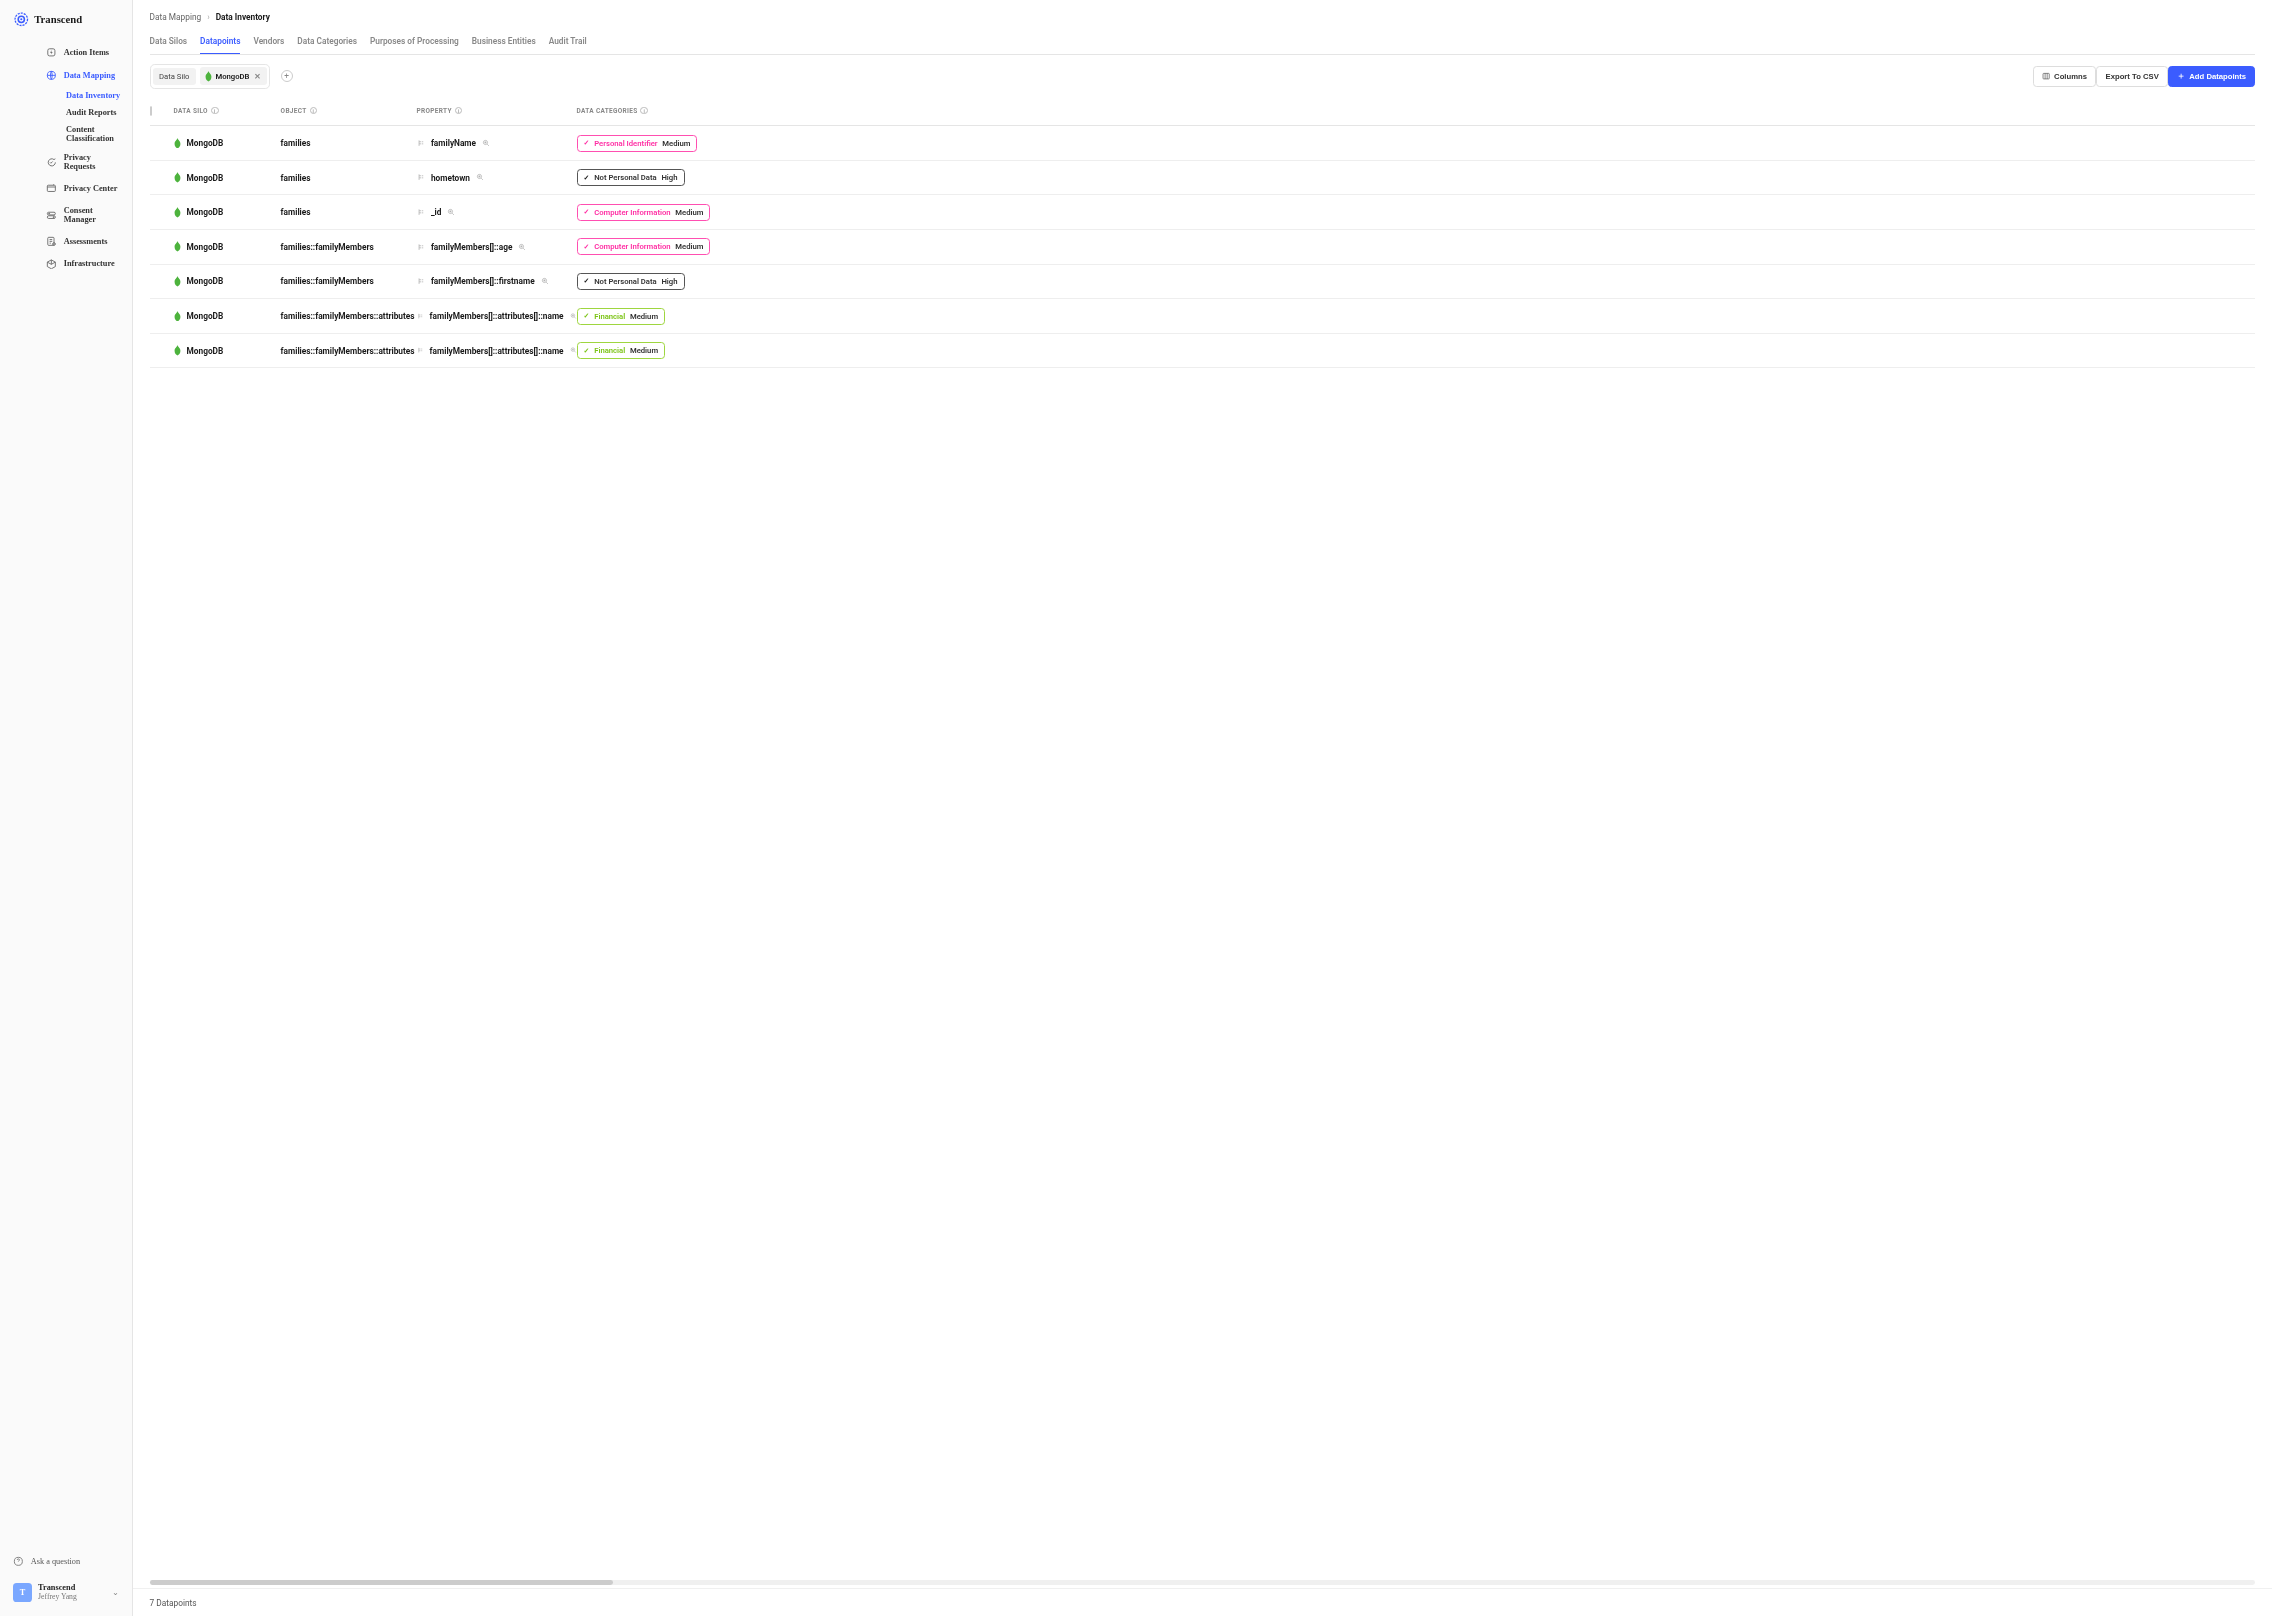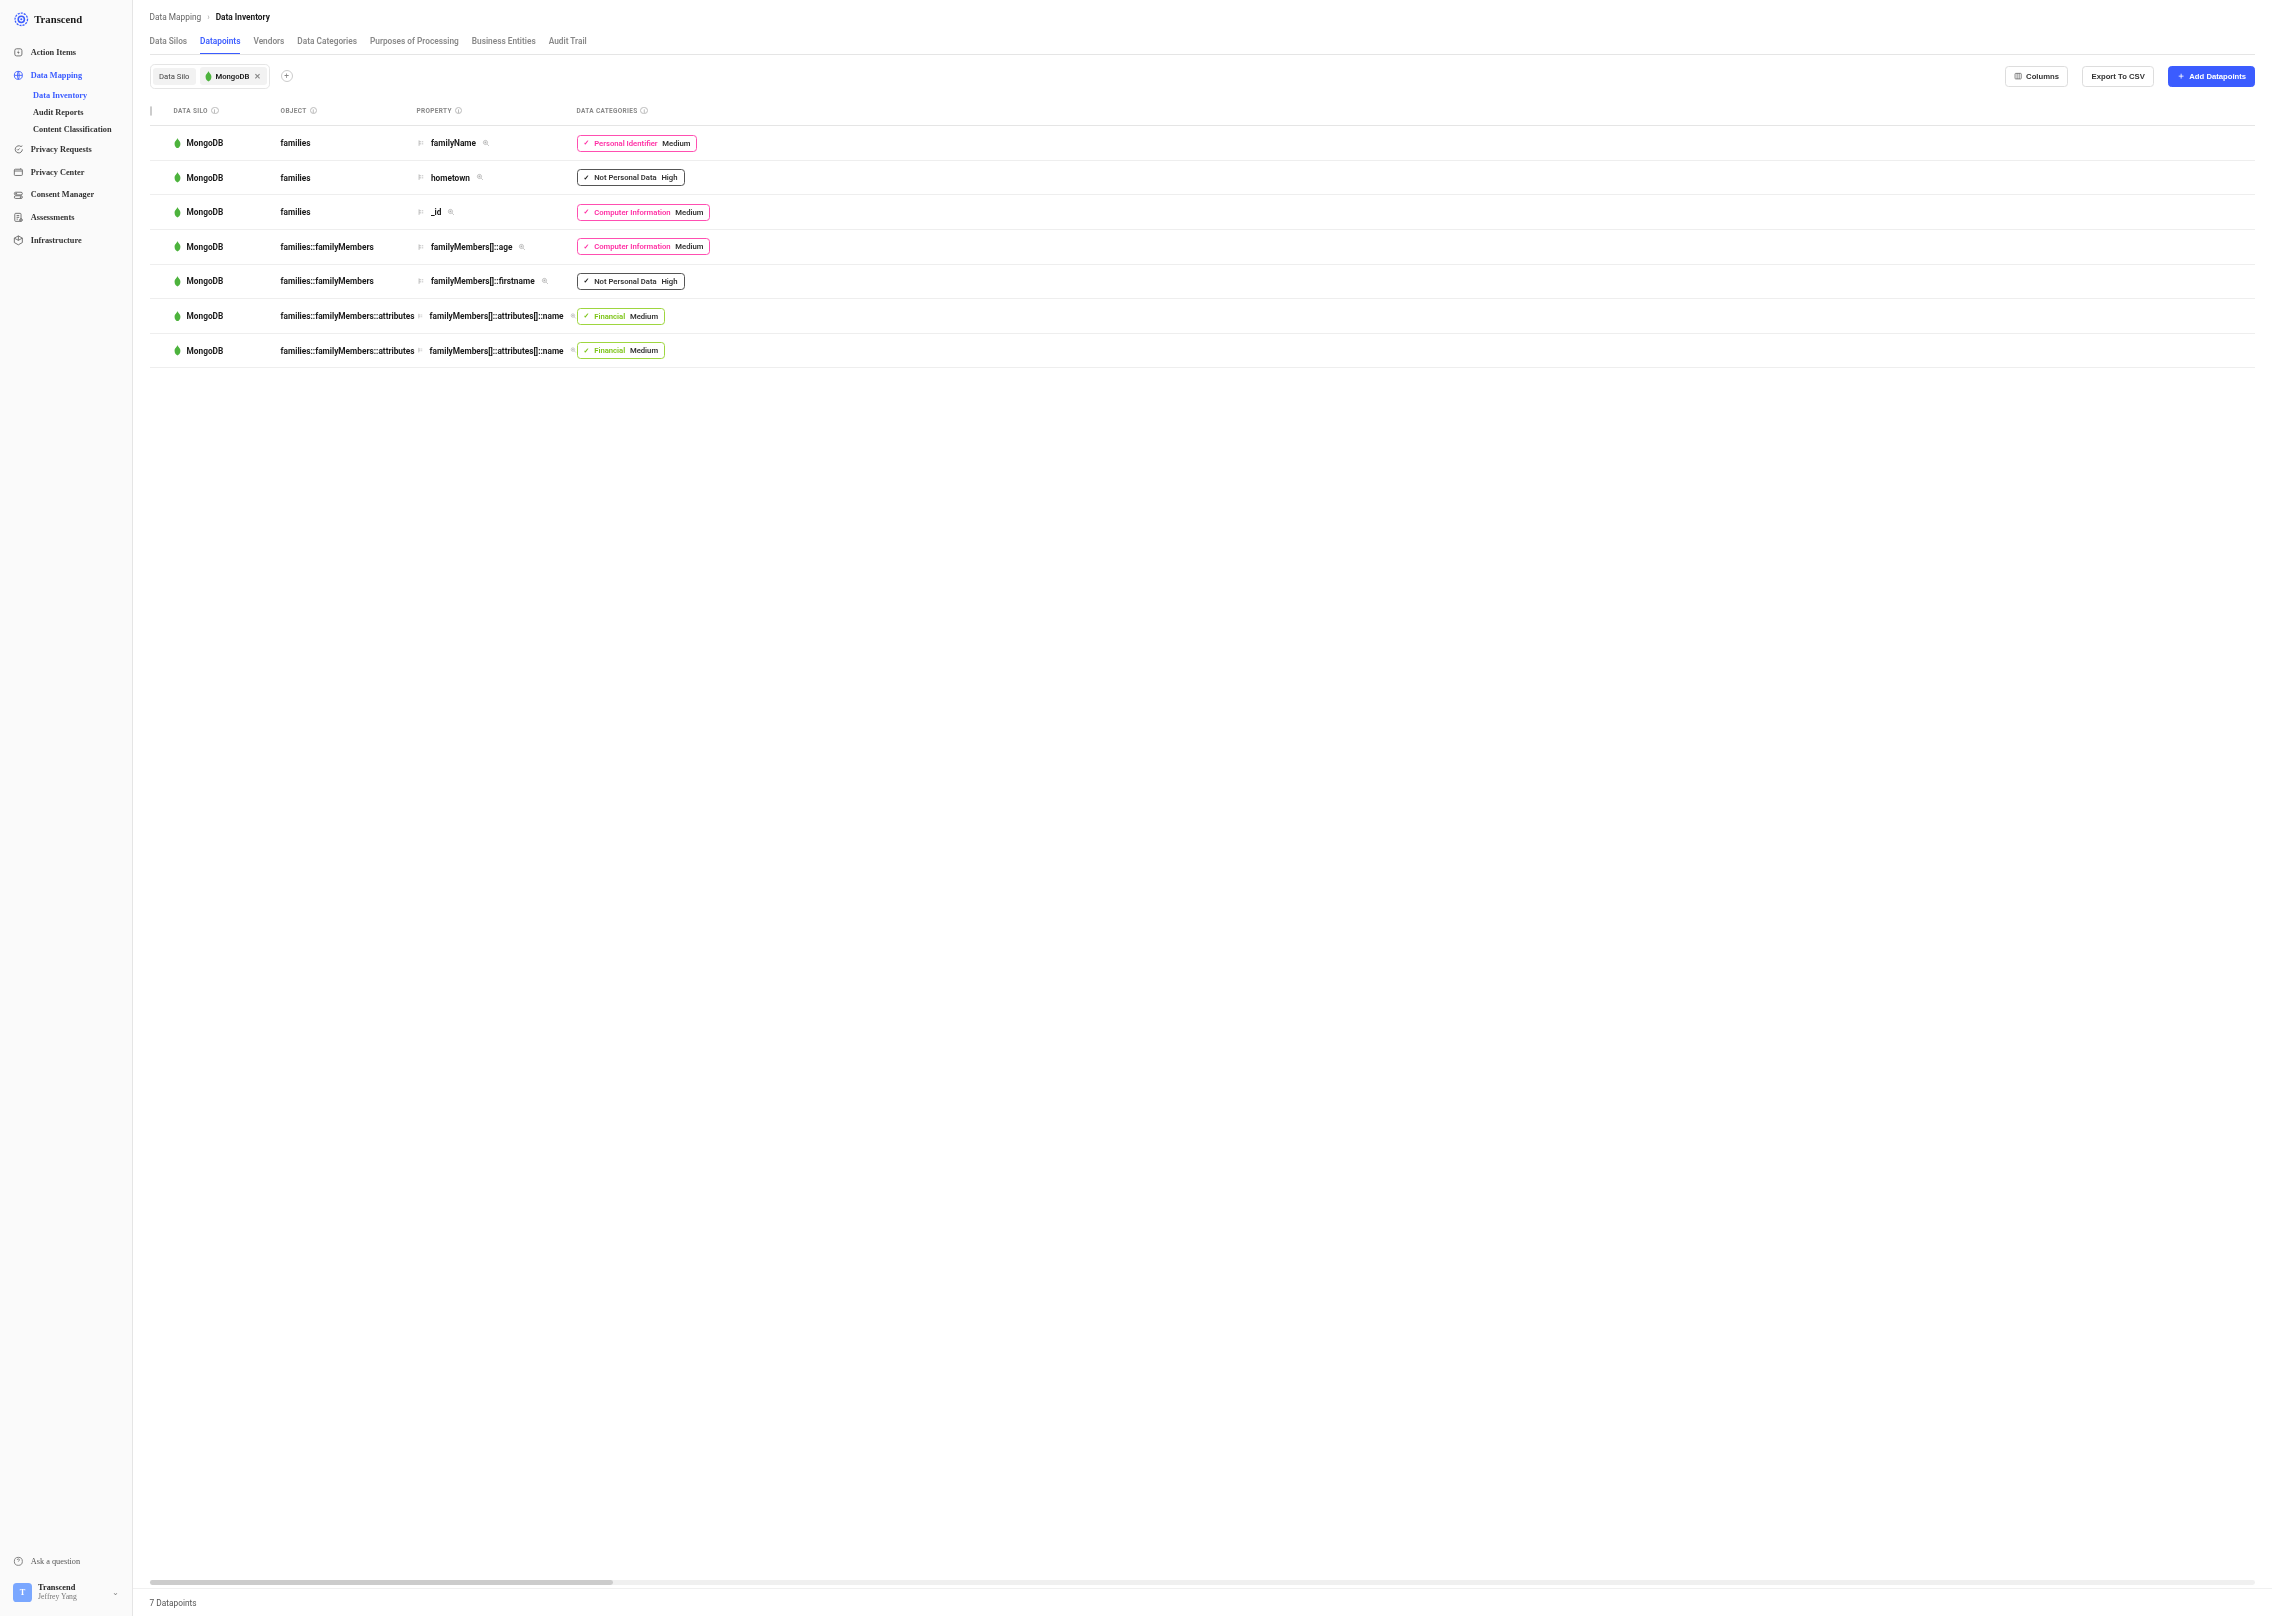--- a/index.html
+++ b/index.html
@@ -2,21 +2,21 @@
 <html style="font-size:9.5px"><head>
 <meta charset="utf-8">
 <style>
 * { box-sizing: border-box; margin: 0; padding: 0; }
 body { font-family: -apple-system, BlinkMacSystemFont, 'Segoe UI', Roboto, sans-serif; font-size: 8.3px; color: #1a1a1a; background: #fff; }
 .app { display: flex; height: 100vh; }
 .sidebar { width: 133px; background: #fafafa; border-right: 0.6px solid #e5e5e5; display: flex; flex-direction: column; padding: 10.7px 0; font-family: Liberation Serif, serif; }
 .logo { display: flex; align-items: center; gap: 4.7px; padding: 0 13px 14px; }
 .logo-mark { width: 16.6px; height: 16.6px; }
 .logo-text { font-weight: 700; font-size: 10.7px; color: #1a1a1a; }
-.nav { flex: 1; overflow-y: auto; }
+.nav { flex: 1; overflow-y: auto; margin-left: 33px; }
 .nav-item { display: flex; align-items: center; gap: 7px; padding: 6px 13px; cursor: pointer; color: #333; font-weight: 600; font-size: 8.3px; }
 .nav-item.active { color: #3b5cff; }
 .nav-item .icon { width: 10.7px; height: 10.7px; display: flex; align-items: center; justify-content: center; flex-shrink: 0; }
 .nav-sub { padding-left: 33px; }
 .nav-sub-item { padding: 4.1px 0; cursor: pointer; color: #333; font-weight: 600; font-size: 8.3px; }
 .nav-sub-item.active { color: #3b5cff; }
 .sidebar-footer { padding: 0 10.7px; }
 .ask { display: flex; align-items: center; gap: 7px; padding: 6px 2.4px 10.7px; color: #555; font-size: 8.3px; cursor: pointer; }
 .account { display: flex; align-items: center; gap: 6px; padding: 3.6px 2.4px; cursor: pointer; }
 .avatar { width: 19px; height: 19px; border-radius: 3.6px; background: #7aa7ff; color: #fff; display: flex; align-items: center; justify-content: center; font-weight: 600; }
@@ -31,21 +31,21 @@
 .breadcrumb .sep { color: #aaa; }
 .tabs { display: flex; gap: 13px; border-bottom: 0.6px solid #e5e5e5; }
 .tab { padding: 4.7px 0 7px; cursor: pointer; color: #888; font-weight: 600; font-size: 8.3px; border-bottom: 1.2px solid transparent; margin-bottom: -0.6px; text-align: center; }
 .tab.active { color: #3b5cff; border-bottom-color: #3b5cff; }
 .toolbar { display: flex; align-items: center; justify-content: space-between; padding: 9.5px 16.6px; }
 .filters { display: flex; align-items: center; gap: 4.7px; border: 0.6px solid #e5e5e5; border-radius: 4.7px; padding: 2.4px; }
 .filter-label { padding: 3.6px 6px; background: #f2f2f2; border-radius: 3px; font-size: 7.7px; color: #444; }
 .filter-chip { display: flex; align-items: center; gap: 3.6px; padding: 3.6px 4.7px; background: #f2f2f2; border-radius: 3px; font-size: 7.7px; font-weight: 600; }
 .chip-x { color: #888; cursor: pointer; padding: 0 1.2px; }
 .add-filter { width: 12px; height: 12px; border: 0.6px solid #ccc; border-radius: 50%; display: flex; align-items: center; justify-content: center; color: #888; cursor: pointer; margin-left: 4.7px; font-size: 8.3px; }
-.actions { display: flex; gap: 14px; }
+.actions { display: flex; gap: 0; }
 .btn { display: flex; align-items: center; gap: 3.6px; padding: 4.7px 8.3px; border-radius: 3.6px; border: 0.6px solid #ddd; background: #fff; cursor: pointer; font-weight: 600; font-size: 7.7px; color: #333; }
 .btn.primary { background: #3b5cff; color: #fff; border-color: #3b5cff; }
 .table-wrap { flex: 1; overflow: auto; padding: 0 16.6px; }
 .thead { display: grid; grid-template-columns: 24px 107px 136px 160px 1fr; align-items: center; padding: 8.3px 0 10.7px; border-bottom: 0.6px solid #e5e5e5; font-size: 6.5px; letter-spacing: 0.3px; color: #888; font-weight: 700; }
 .th { display: flex; align-items: center; gap: 3px; }
 .info-icon { width: 7.7px; height: 7.7px; border: 0.6px solid #bbb; border-radius: 50%; display: inline-flex; align-items: center; justify-content: center; font-size: 5.3px; color: #aaa; }
 .checkbox { width: 9.5px; height: 9.5px; border: 0.9px solid #ccc; border-radius: 1.8px; cursor: pointer; }
 .tbody { }
 .row { display: grid; grid-template-columns: 24px 107px 136px 160px 1fr; align-items: center; padding: 8.3px 0; border-bottom: 0.6px solid #eee; font-size: 8.3px; }
 .silo-cell { display: flex; align-items: center; gap: 6px; font-weight: 700; }

